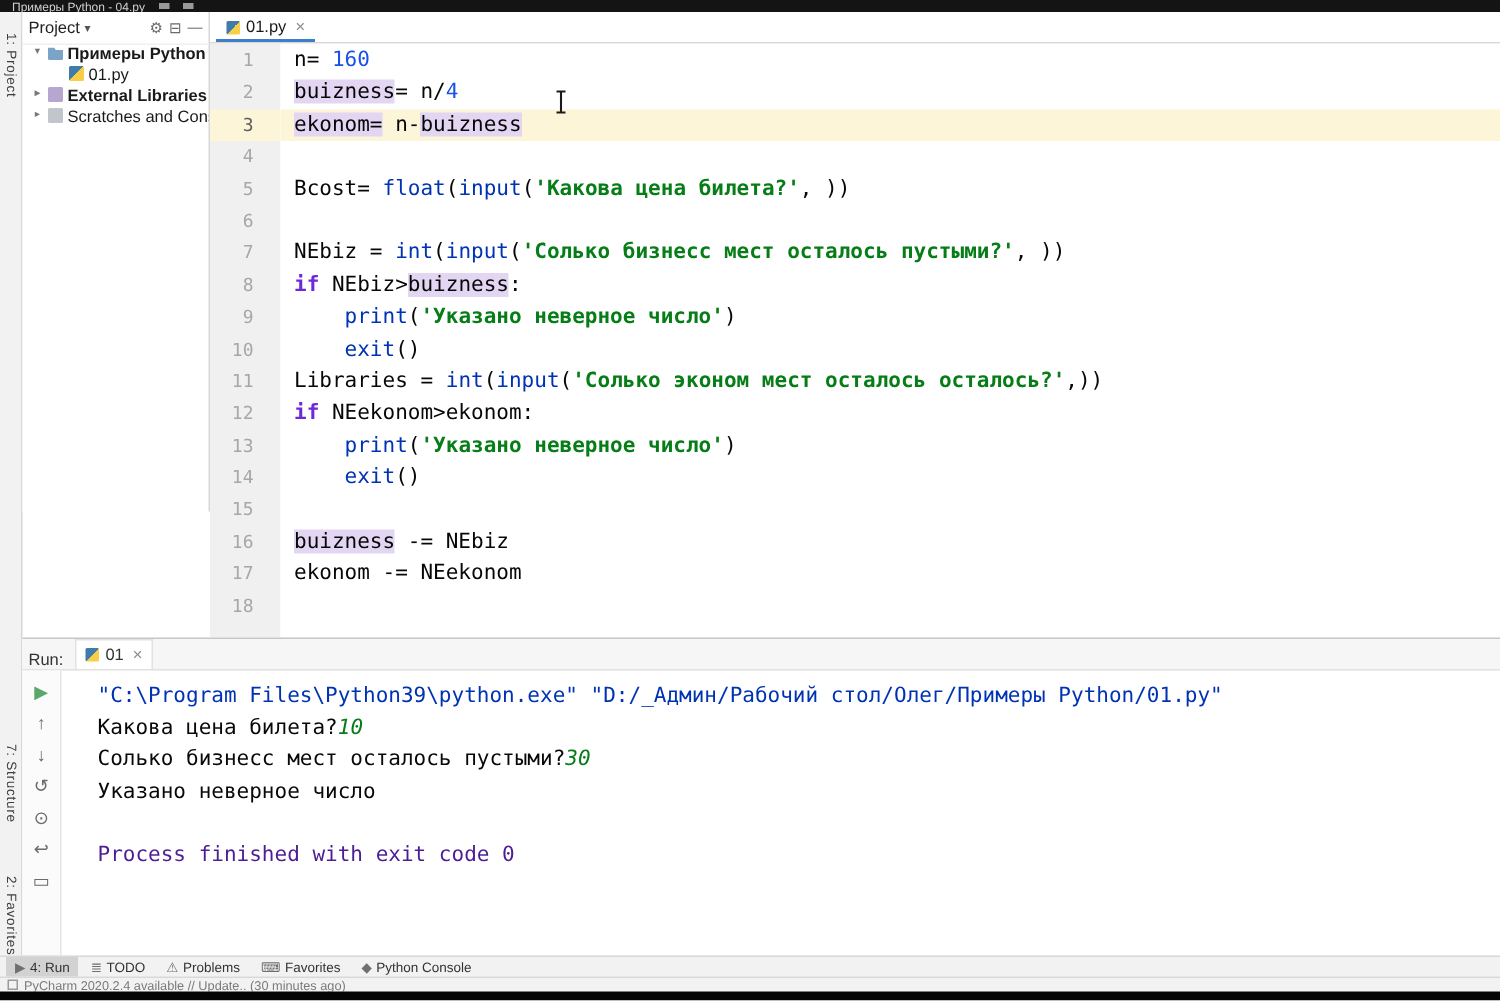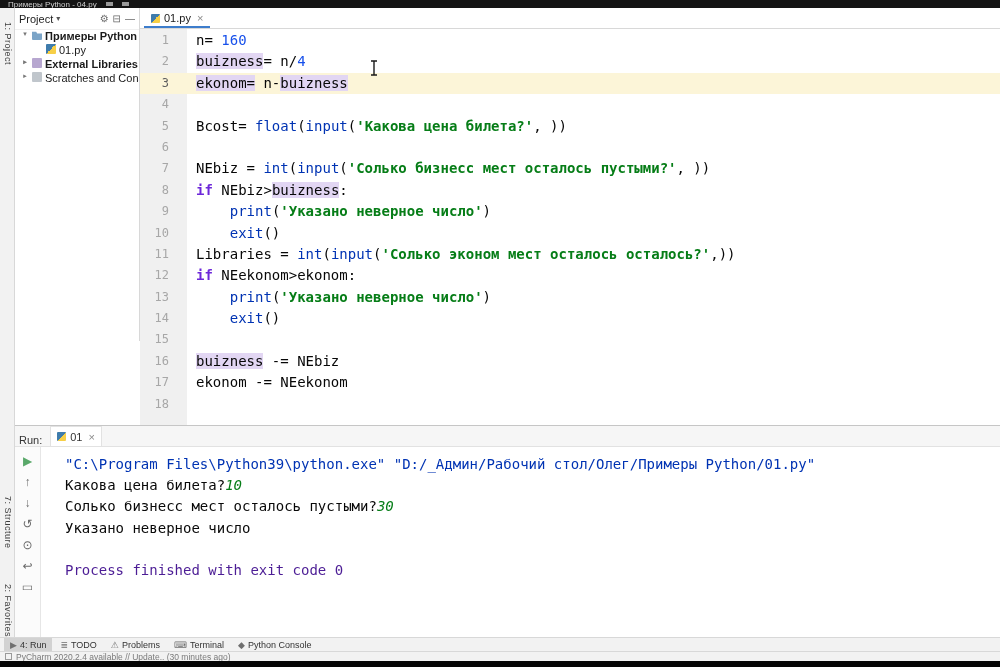--- a/index.html
+++ b/index.html
@@ -242,21 +242,21 @@
     <div class="bb-item">
       <span class="bb-icon">≣</span>
       <span>TODO</span>
     </div>
     <div class="bb-item">
       <span class="bb-icon">⚠</span>
       <span>Problems</span>
     </div>
     <div class="bb-item">
       <span class="bb-icon">⌨</span>
-      <span>Terminal</span>
+      <span>Favorites</span>
     </div>
     <div class="bb-item">
       <span class="bb-icon">◆</span>
       <span>Python Console</span>
     </div>
   </div>
 
 <div class="status-bar">
   <span class="sb-icon"></span>
   <span>PyCharm 2020.2.4 available // Update.. (30 minutes ago)</span>

